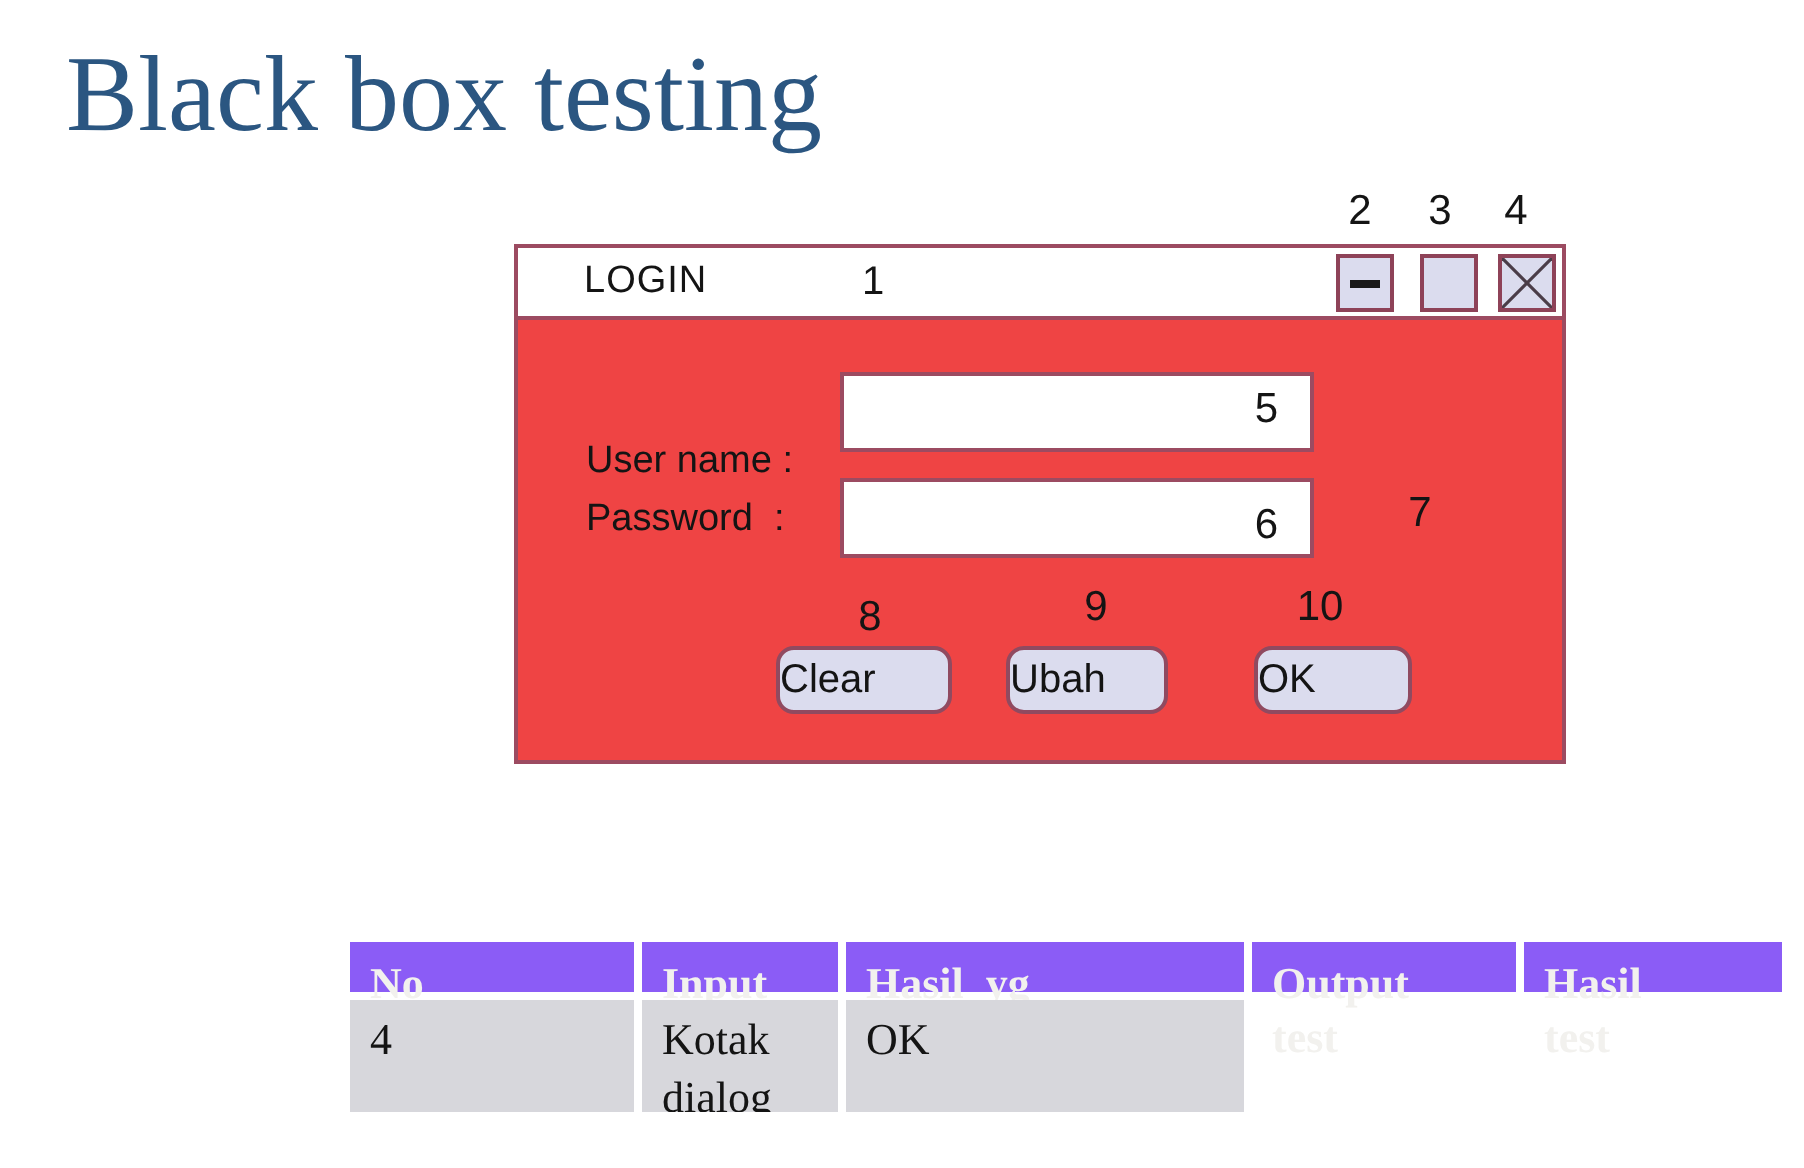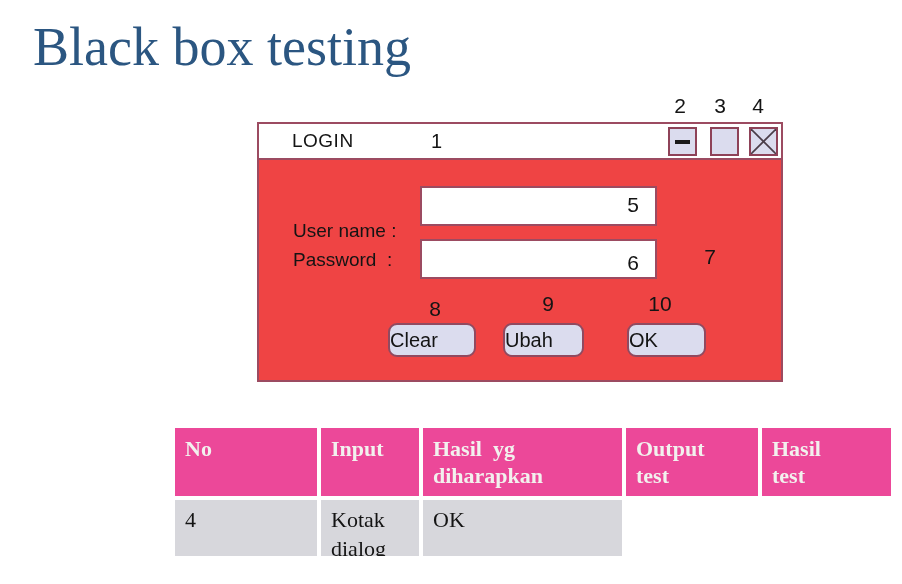--- a/index.html
+++ b/index.html
@@ -148,27 +148,28 @@
     left: 175px;
     top: 428px;
     display: grid;
     grid-template-columns: 142px 98px 199px 132px 129px;
     grid-template-rows: 68px 70px;
     column-gap: 4px;
     row-gap: 4px;
     font-family: "Liberation Serif", serif;
   }
   .th {
-    background: #ec4899;
+    background: #8b5cf6;
     color: #f2f1ee;
     font-weight: bold;
     font-size: 22px;
     line-height: 27px;
     padding: 7px 10px 0 10px;
     white-space: pre-wrap;
+    margin-top: 43px;
   }
   .td {
     background: #d7d7dc;
     color: #141414;
     font-size: 22px;
     line-height: 29px;
     padding: 5px 10px 0 10px;
     white-space: pre-wrap;
   }
 </style>

